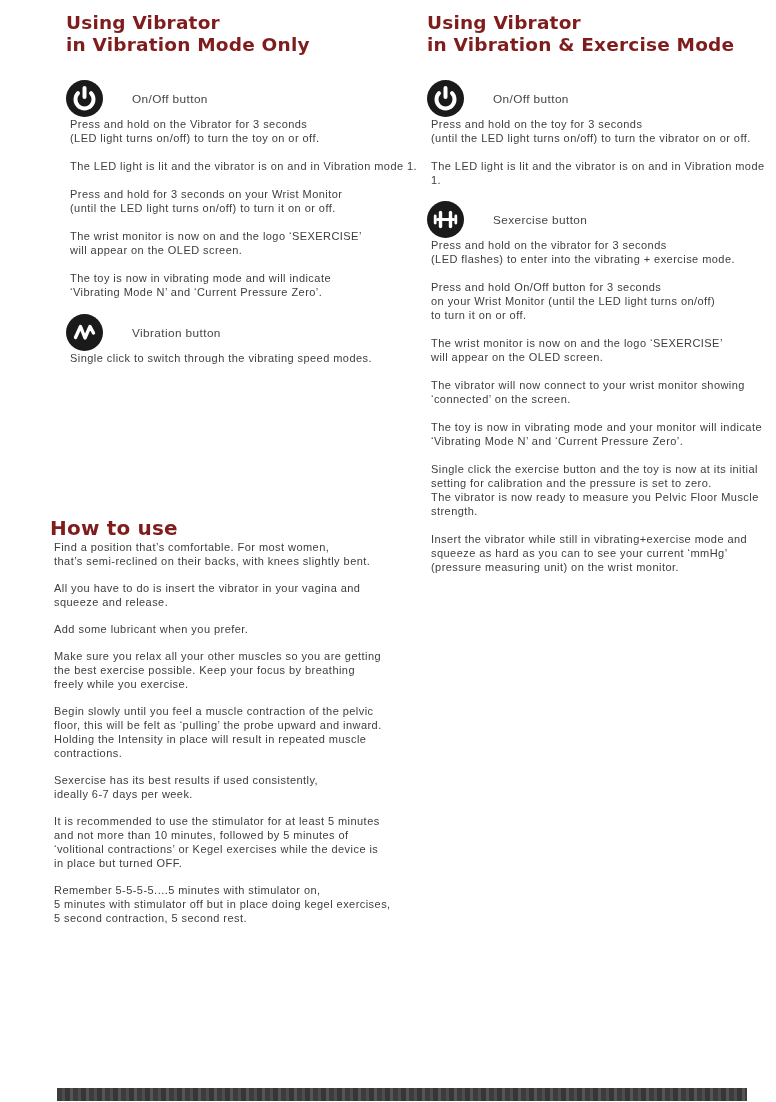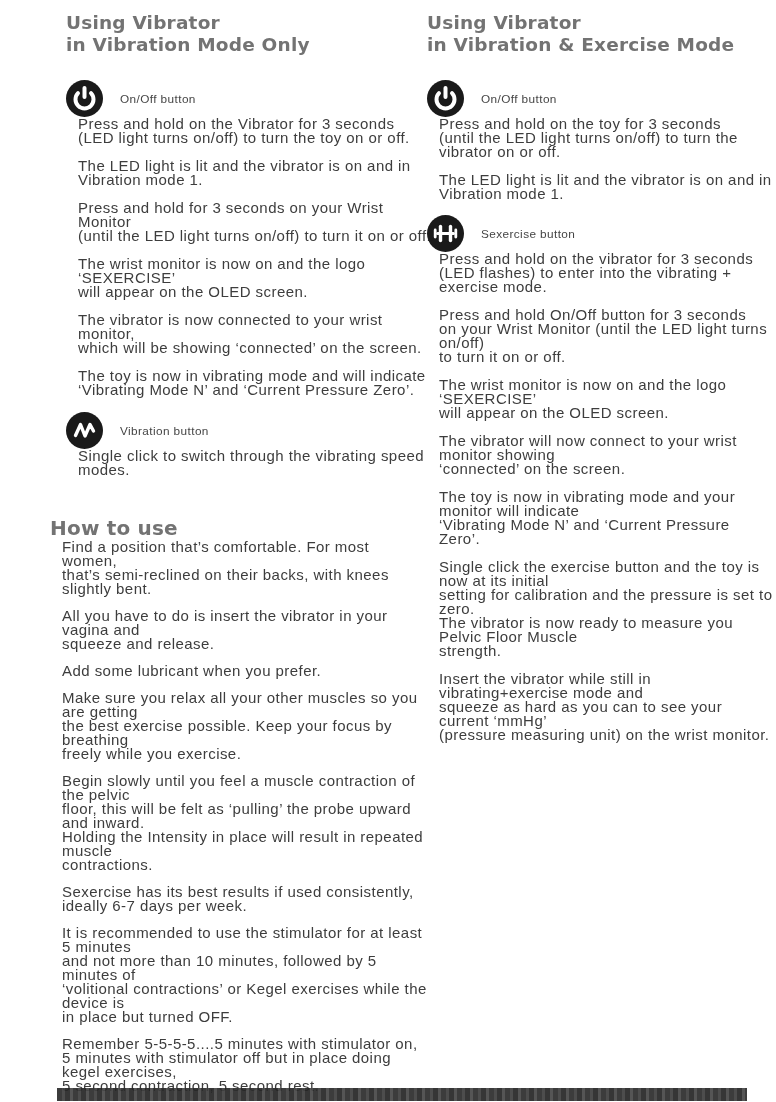--- a/index.html
+++ b/index.html
@@ -10,31 +10,31 @@
     -webkit-font-smoothing:antialiased;
   }
   .col { position:absolute; }
   .col-left  { left:66px;  top:12px;  width:368px; }
   .col-right { left:427px; top:12px;  width:348px; }
   .how-to    { left:50px;  top:516px; width:378px; }
 
   .title {
     font-family:"DejaVu Sans", sans-serif;
     font-weight:bold; font-size:18.5px; line-height:22px;
-    letter-spacing:0.2px; color:#737373;
+    letter-spacing:0.2px; color:#7f1d1d;
     white-space:pre-line; margin:0;
   }
-  .icon-row { display:flex; align-items:center; gap:17px; margin-top:24px; }
+  .icon-row { display:flex; align-items:center; gap:29px; margin-top:24px; }
   .icon-row .circle-icon { flex:0 0 auto; width:37px; height:37px; display:block; }
   .icon-label {
     font-size:11.8px; color:#454545; letter-spacing:0.4px;
   }
   p.body {
-    margin:0 0 14px 12px;
-    font-size:15px; line-height:14px; letter-spacing:0.45px;
+    margin:0 0 14px 4px;
+    font-size:11px; line-height:14px; letter-spacing:0.45px;
     color:#3d3d3d; white-space:pre-line;
   }
   .how-to p.body { margin-bottom:13px; }
   .first-after-icon { margin-top:4px; }
   .vib-row { margin-top:15px; }
   .sex-row { margin-top:14px; }
   .after-icon-gap { margin-top:8px; }
   .howto-first { margin-top:18px; }
 
   .bottom-bar {
@@ -67,22 +67,20 @@
     <span class="icon-label">On/Off button</span>
   </div>
 
   <p class="body first-after-icon">Press and hold on the Vibrator for 3 seconds
 (LED light turns on/off) to turn the toy on or off.</p>
   <p class="body">The LED light is lit and the vibrator is on and in Vibration mode 1.</p>
   <p class="body">Press and hold for 3 seconds on your Wrist Monitor
 (until the LED light turns on/off) to turn it on or off.</p>
   <p class="body">The wrist monitor is now on and the logo ‘SEXERCISE’
 will appear on the OLED screen.</p>
-  <p class="body">The vibrator is now connected to your wrist monitor,
-which will be showing ‘connected’ on the screen.</p>
   <p class="body">The toy is now in vibrating mode and will indicate
 ‘Vibrating Mode N’ and ‘Current Pressure Zero’.</p>
 
   <div class="icon-row vib-row">
     <span class="circle-icon">
       <svg width="37" height="37" viewBox="0 0 37 37">
         <circle cx="18.5" cy="18.5" r="18.5" fill="#1a1a1a"></circle>
         <polyline points="9.5,23.5 14.5,12.5 19,24 24,12.5 27.5,19" fill="none" stroke="#ffffff" stroke-width="3.4" stroke-linecap="round" stroke-linejoin="round"></polyline>
       </svg>
     </span>

